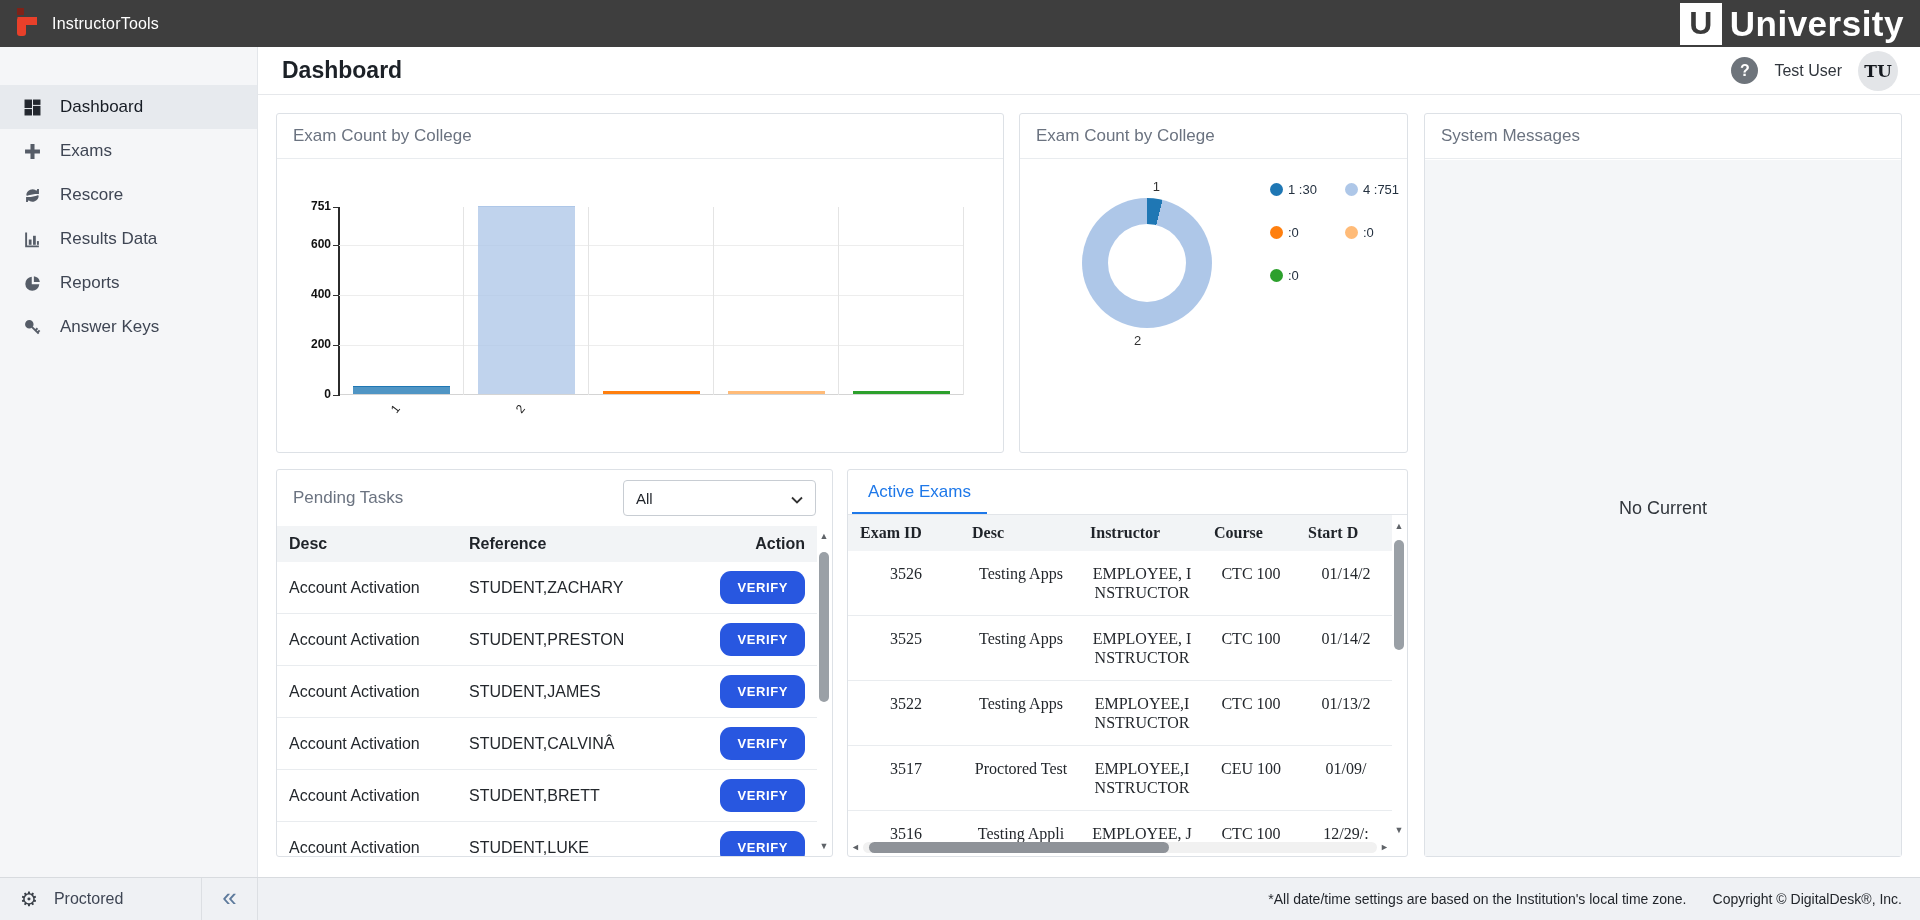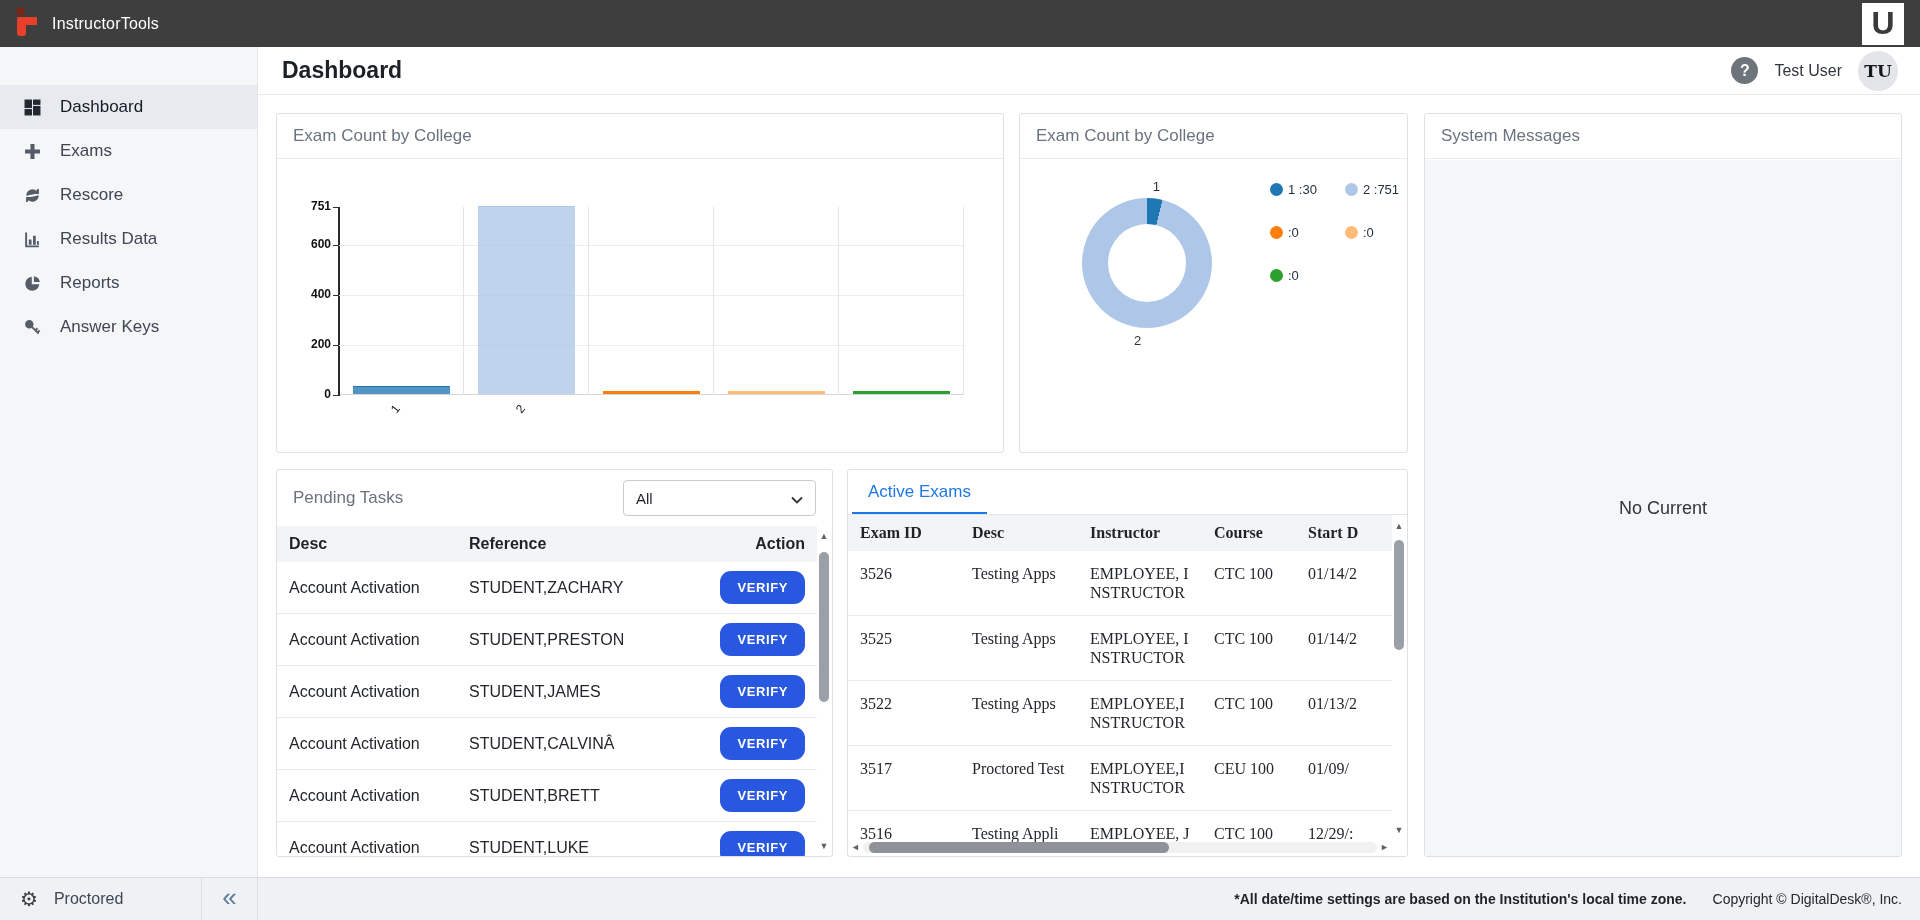--- a/index.html
+++ b/index.html
@@ -31,21 +31,21 @@
     border-top:1px solid #d8dbdf; display:flex; align-items:center; }
   .settings-cell { width:202px; height:100%; display:flex; align-items:center; gap:16px;
     padding-left:20px; border-right:1px solid #dcdfe3; cursor:pointer; }
   .gear { font-size:20px; color:#3a4048; line-height:1; }
   .settings-label { font-size:16px; color:#3f4654; }
   .collapse-cell { width:56px; height:100%; display:flex; align-items:center; justify-content:center;
     border-right:1px solid #dcdfe3; cursor:pointer; }
   .collapse-glyph { color:#5d7a9c; font-size:26px; line-height:1; margin-top:-4px; }
   .footer-texts { flex:1; display:flex; justify-content:flex-end; align-items:center; gap:26px;
     padding-right:18px; font-size:14px; }
-  .tz-note { font-weight:bold; color:#1f2329; }
+  .tz-note { font-weight:normal; color:#1f2329; }
   .copyright { color:#23272c; }
 
   
   .main { position:absolute; left:258px; top:47px; right:0; bottom:43px; background:#fff; }
   .main-header { height:48px; border-bottom:1px solid #e6e8eb; display:flex; align-items:center;
     justify-content:space-between; padding:0 22px 0 24px; }
   .page-title { font-size:23px; font-weight:bold; color:#1c2127; }
   .hdr-right { display:flex; align-items:center; gap:16px; }
   .help-circle { width:27px; height:27px; border-radius:50%; background:#6e747b; color:#fff;
     font-size:16px; font-weight:bold; display:flex; align-items:center; justify-content:center; cursor:pointer; }
@@ -109,21 +109,21 @@
     font-family:"Liberation Sans", sans-serif; }
 
   
   .card-active { left:589px; top:374px; width:561px; height:388px; overflow:hidden; }
   .tabs { display:flex; border-bottom:1px solid #e2e5e9; padding-left:4px; }
   .tab { padding:12px 16px 10px 16px; font-size:17px; color:#555b63; cursor:pointer;
     border-bottom:2px solid transparent; }
   .tab.active { color:#1e78e9; border-bottom:2px solid #1e78e9; }
   .ae-table { margin-right:15px; }
   .ae-table .table-head > div, .ae-table .trow > div { padding:9px 8px 9px 12px;font-family:Liberation Serif, serif; }
-  .ae-table .trow { align-items:flex-start; font-size:16px; line-height:19px; padding:4px 0; min-height:54px; }
+  .ae-table .trow { align-items:flex-start; font-size:16px; line-height:19px; padding:4px 0; min-height:54px;text-align:center; }
   .a-id { width:112px; }
   .a-desc { width:118px; word-break:break-all; }
   .a-ins { width:124px; word-break:break-all; }
   .a-course { width:94px; }
   .a-date { flex:1; white-space:nowrap; overflow:hidden; }
 
   
   .vscroll { position:absolute; right:2px; width:12px; display:flex; flex-direction:column;
     align-items:center; }
   .sb-arrow { font-size:9px; color:#5f6368; line-height:12px; cursor:pointer; }
@@ -145,20 +145,21 @@
       <svg width="26" height="28" viewBox="0 0 26 28">
         <rect x="3" y="0" width="7" height="7" fill="#7e2218"></rect>
         <rect x="3" y="9" width="9" height="19" rx="3" fill="#e8402a"></rect>
         <path d="M3 9 h20 v8 h-11 z" fill="#e8402a"></path>
       </svg>
     </span>
     <span class="brand-name">InstructorTools</span>
   </div>
   <div class="uni-logo">
     <span class="uni-box">U</span>
+    <span class="uni-name">University</span>
   </div>
 </div>
 
 <nav class="sidebar" id="sidebar-nav">
     <div class="side-item active">
       <span class="ic">
         <svg width="17" height="17" viewBox="0 0 16 16">
           <rect x="1" y="1" width="6" height="7"></rect>
           <rect x="9" y="1" width="6" height="4"></rect>
           <rect x="1" y="10" width="6" height="5"></rect>
@@ -271,21 +272,21 @@
           <div class="donut-lab" style="left: 74.3899px; top: -12.4327px;">1</div>
           <div class="donut-lab" style="left: 55.6101px; top: 142.433px;">2</div>
         </div>
       <div class="legend" id="donut-legend">
           <div class="leg-item">
             <span class="leg-dot" style="background: rgb(31, 119, 180);"></span>
             <span>1 :30</span>
           </div>
           <div class="leg-item">
             <span class="leg-dot" style="background: rgb(174, 199, 232);"></span>
-            <span>2 :751</span>
+            <span>4 :751</span>
           </div>
           <div class="leg-item">
             <span class="leg-dot" style="background: rgb(255, 127, 14);"></span>
             <span>:0</span>
           </div>
           <div class="leg-item">
             <span class="leg-dot" style="background: rgb(255, 187, 120);"></span>
             <span>:0</span>
           </div>
           <div class="leg-item">

